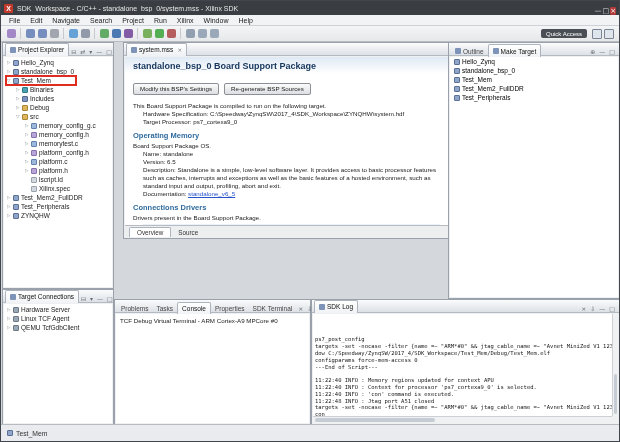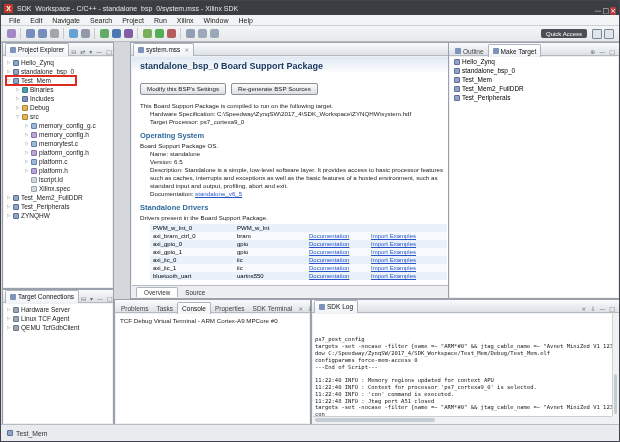--- a/index.html
+++ b/index.html
@@ -44,21 +44,21 @@
   .icon-binaries > .ticon { background:#4aa0b0; border-color:#2f7c8a; }
   .icon-includes > .ticon { background:#7f93c0; border-color:#56698f; }
   .icon-folder > .ticon { background:#e0b65a; border-color:#a98432; }
   .icon-cfile > .ticon { background:#9db8dd; border-color:#5f82ad; }
   .icon-hfile > .ticon { background:#b8a6d8; border-color:#8673ad; }
   .icon-file > .ticon { background:#d3d8de; border-color:#9aa2ac; }
   .icon-target > .ticon { background:#9aa8b6; border-color:#6a7886; }
   .annotation-box { position:absolute; left:1px; top:18px; width:72px; height:11px; border:2px solid #e02b20; z-index:5; }
 
   
-  #editor { left:129px; top:41px; width:334px; height:257px; }
+  #editor { left:122px; top:41px; width:334px; height:197px; }
   .etab { display:inline-flex; align-items:center; background:linear-gradient(#ffffff,#eef1f4); border:1px solid #aeb4bd; border-bottom:0; border-radius:2px 2px 0 0; height:13px; padding:0 4px; font-size:6.5px; color:#111; }
   .etab .close { margin-left:4px; color:#888; font:6px/13px "DejaVu Sans",sans-serif; }
   .ebody { position:absolute; left:1px; right:8px; top:14px; bottom:13px; background:#fff; overflow:hidden; }
   .form-title { background:linear-gradient(#dfe9f4,#ffffff); padding:4px 8px 3px; font-weight:bold; font-size:9px; color:#16365c; }
   .btnrow { padding:3px 8px 2px; }
   .fbtn { display:inline-block; font-size:6.2px; color:#222; padding:1.5px 6px; margin-right:5px; background:linear-gradient(#fbfbfb,#dcdfe3); border:1px solid #8b8f96; border-radius:2px; }
   .sec { margin:5px 8px 0; }
   .sec-h { font-size:7.5px; font-weight:bold; color:#2f6b9e; margin-bottom:2px; }
   .ftext { font-size:6.2px; color:#222; line-height:8px; }
   .kv { margin-left:10px; }
@@ -336,30 +336,30 @@
         
       <span class="fbtn">Modify this BSP's Settings</span><span class="fbtn">Re-generate BSP Sources</span></div>
 
       <div class="sec">
         <div class="ftext">This Board Support Package is compiled to run on the following target.</div>
         <div class="ftext kv"><span>Hardware Specification:</span> <span>C:\Speedway\ZynqSW\2017_4\SDK_Workspace\ZYNQHW\system.hdf</span></div>
         <div class="ftext kv"><span>Target Processor:</span> <span>ps7_cortexa9_0</span></div>
       </div>
 
       <div class="sec">
-        <div class="sec-h">Operating System</div>
+        <div class="sec-h">Operating Memory</div>
         <div class="ftext">Board Support Package OS.</div>
         <div class="ftext kv"><span>Name:</span> <span>standalone</span></div>
         <div class="ftext kv"><span>Version:</span> <span>6.5</span></div>
         <div class="ftext desc"><span>Description:</span> <span>Standalone is a simple, low-level software layer. It provides access to basic processor features such as caches, interrupts and exceptions as well as the basic features of a hosted environment, such as standard input and output, profiling, abort and exit.</span></div>
         <div class="ftext kv"><span>Documentation:</span> <a class="flink">standalone_v6_5</a></div>
       </div>
 
       <div class="sec">
-        <div class="sec-h">Standalone Drivers</div>
+        <div class="sec-h">Connections Drivers</div>
         <div class="ftext">Drivers present in the Board Support Package.</div>
         <div class="drv-table">
 
             <div class="drv-row">
               <span class="drv-name">PWM_w_Int_0</span>
               <span class="drv-drv">PWM_w_Int</span>
               <a class="drv-link" style="visibility: hidden;"></a>
               <a class="drv-link" style="visibility: hidden;"></a>
             </div>
 

